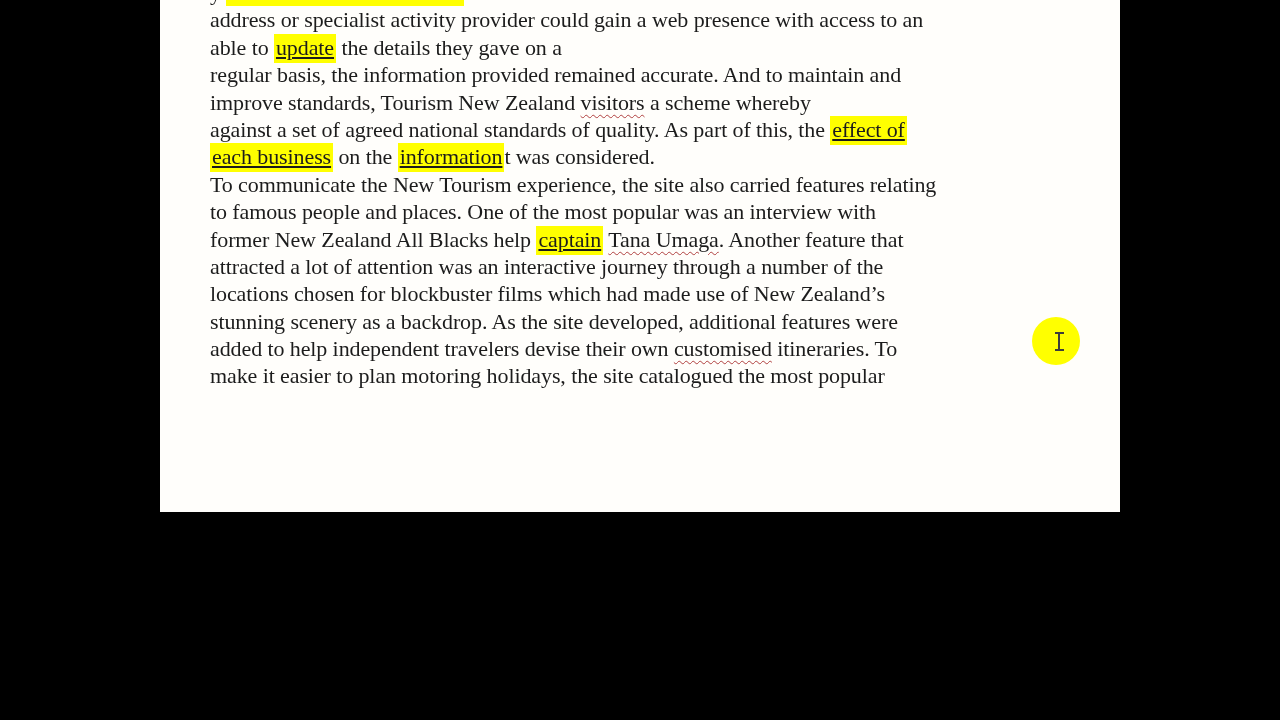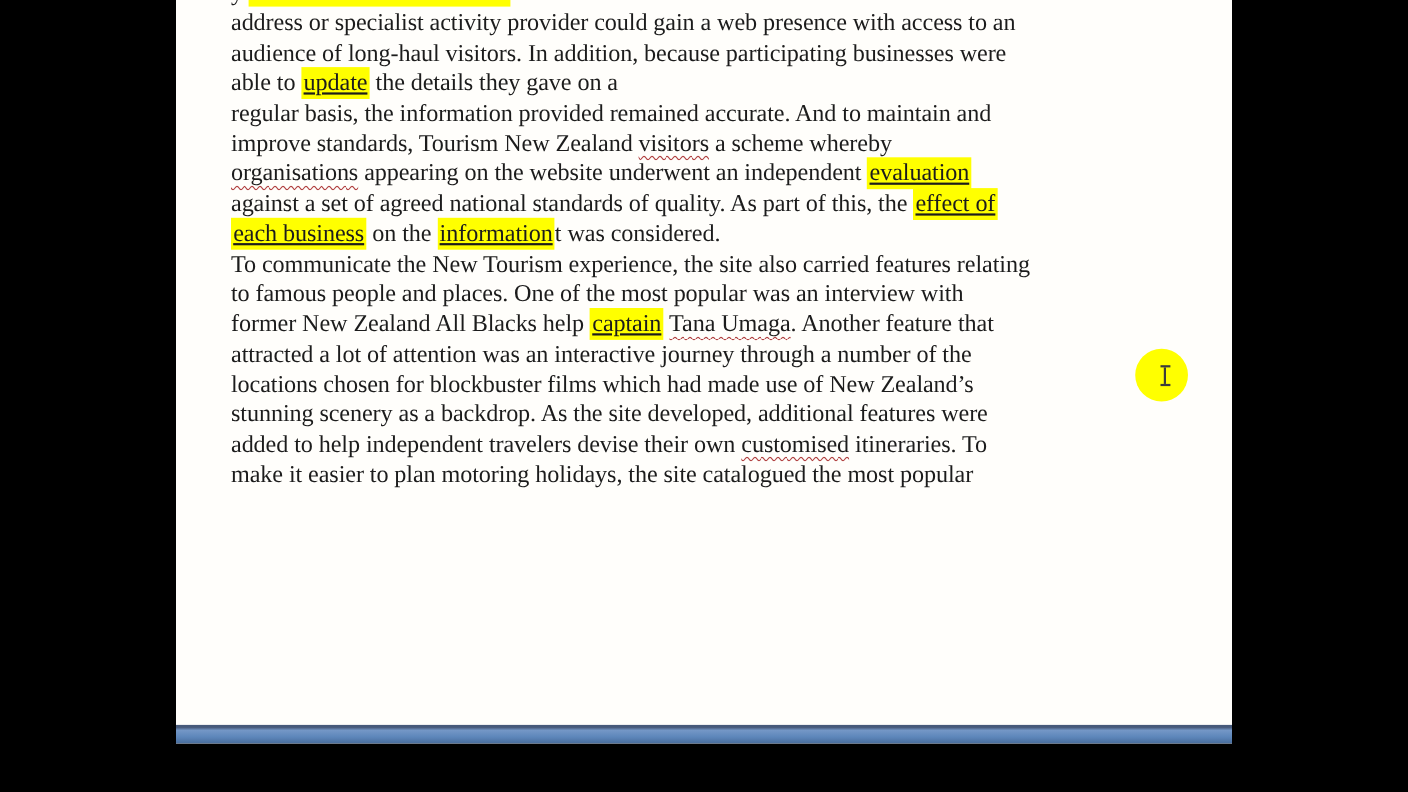--- a/index.html
+++ b/index.html
@@ -26,21 +26,21 @@
     background: var(--bg);
     z-index: 3;
   }
   .black-bar.left  { left: 0; width: 160px; }
   .black-bar.right { left: 1120px; width: 160px; }
   .page {
     position: absolute;
     left: 160px;
     top: 0;
     width: 960px;
-    height: 676px;
+    height: 512px;
     background: var(--page-bg);
     z-index: 1;
     overflow: hidden;
   }
   .text-block {
     position: absolute;
     left: 50px;
     top: -21px;
     width: 860px;
     font-size: 22px;
@@ -122,25 +122,23 @@
 </style>
 </head>
 <body>
 
 <div class="stage">
 
   <div class="page">
     <div class="text-block">
         <div class="line"><span>y </span><span class="hl-box" style="width: 238px;"></span></div>
         <div class="line"><span>address or specialist activity provider could gain a web presence with access to an</span></div>
-        <div class="line"><span>audience of long-haul visitors. In addition, because participating businesses were</span></div>
         <div class="line"><span>able to </span><span class="hl">update</span><span> the details they gave on a</span></div>
         <div class="line"><span>regular basis, the information provided remained accurate. And to maintain and</span></div>
         <div class="line"><span>improve standards, Tourism New Zealand </span><span class="sq">visitors</span><span> a scheme whereby</span></div>
-        <div class="line"><span class="sq">organisations</span><span> appearing on the website underwent an independent </span><span class="hl">evaluation</span></div>
         <div class="line"><span>against a set of agreed national standards of quality. As part of this, the </span><span class="hl">effect of</span></div>
         <div class="line"><span class="hl">each business</span><span> on the </span><span class="hl">information</span><span>t was considered.</span></div>
         <div class="line"><span>To communicate the New Tourism experience, the site also carried features relating</span></div>
         <div class="line"><span>to famous people and places. One of the most popular was an interview with</span></div>
         <div class="line"><span>former New Zealand All Blacks help </span><span class="hl">captain</span><span> </span><span class="sq">Tana Umaga</span><span>. Another feature that</span></div>
         <div class="line"><span>attracted a lot of attention was an interactive journey through a number of the</span></div>
         <div class="line"><span>locations chosen for blockbuster films which had made use of New Zealand’s</span></div>
         <div class="line"><span>stunning scenery as a backdrop. As the site developed, additional features were</span></div>
         <div class="line"><span>added to help independent travelers devise their own </span><span class="sq">customised</span><span> itineraries. To</span></div>
         <div class="line"><span>make it easier to plan motoring holidays, the site catalogued the most popular</span></div>

